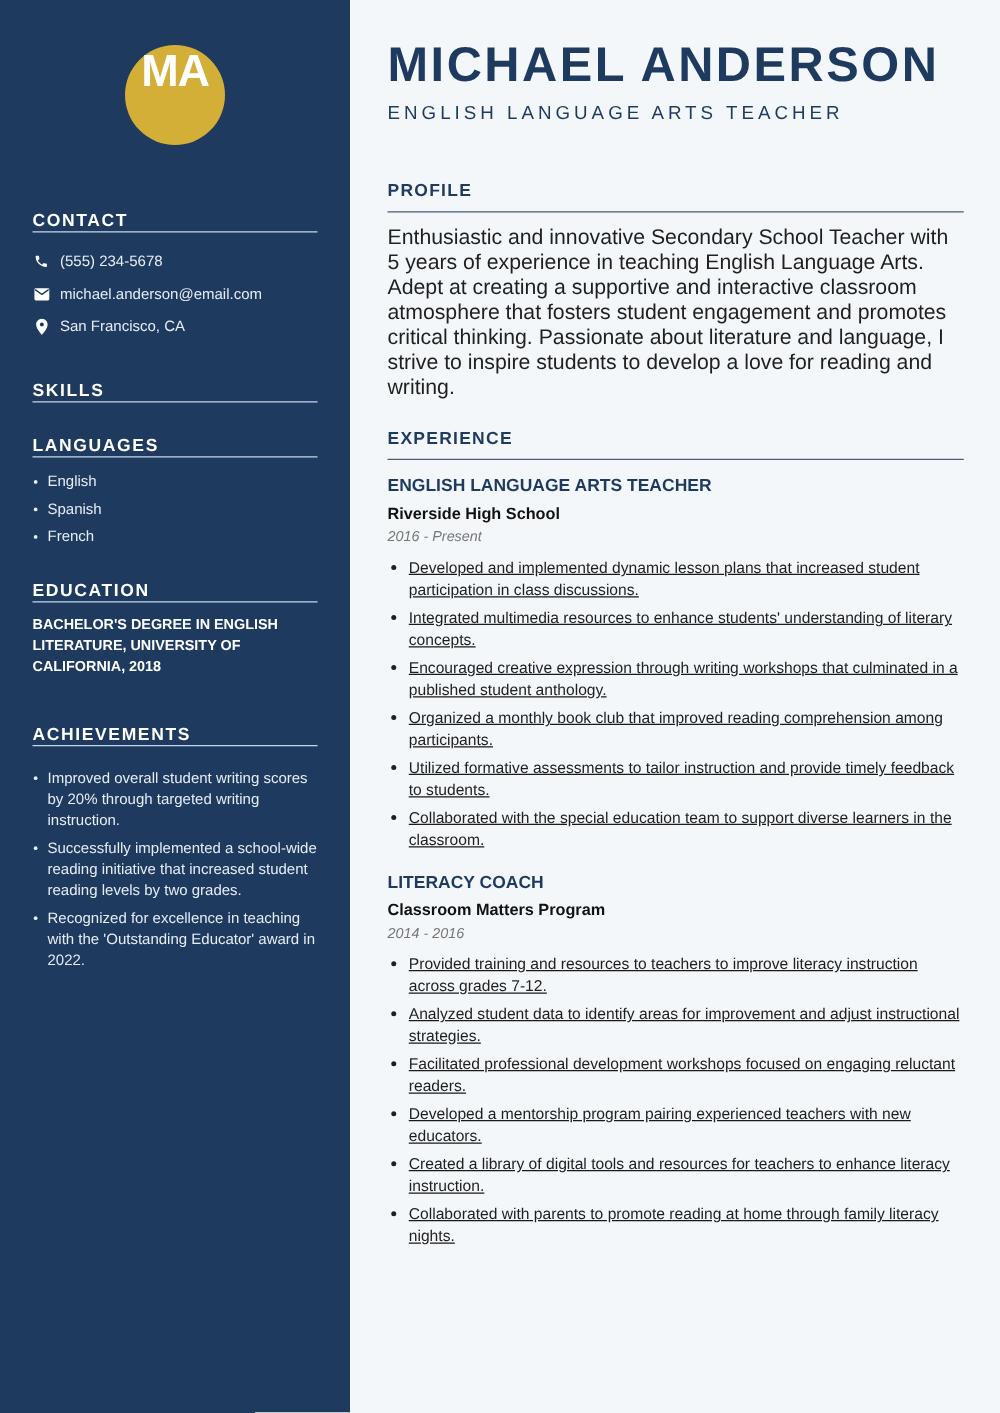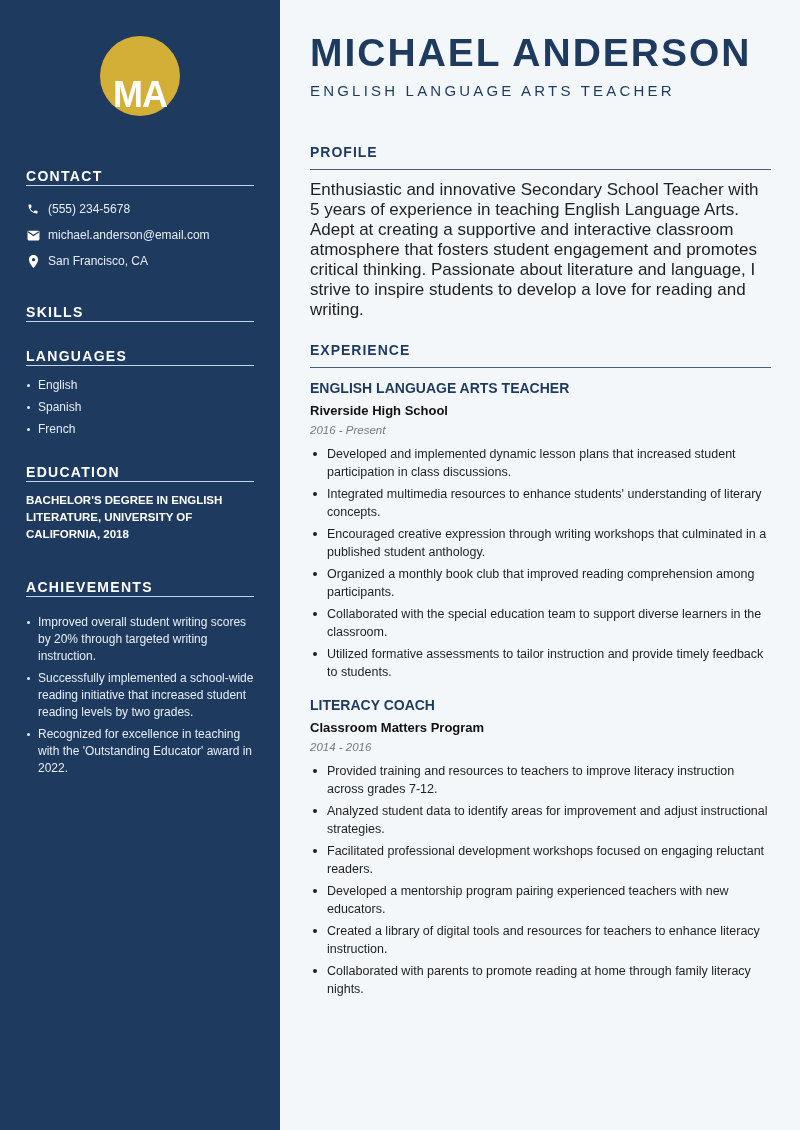--- a/index.html
+++ b/index.html
@@ -16,21 +16,21 @@
     background: #1e3a5f;
     color: #ffffff;
     padding: 36px 26px 0 26px;
     flex-shrink: 0;
   }
   .avatar {
     width: 80px; height: 80px;
     border-radius: 50%;
     background: #d4af37;
     margin: 0 auto;
-    display: flex; align-items: flex-end; justify-content: center;
+    display: flex; align-items: flex-start; justify-content: center;
     color: #ffffff;
     font-weight: bold;
     font-size: 36px;
     letter-spacing: -1px;
   }
   .side-section { margin-top: 0; }
   .side-title {
     font-size: 14px;
     font-weight: bold;
     letter-spacing: 1.3px;
@@ -129,21 +129,21 @@
     font-weight: bold;
     color: #111;
     margin-top: 7px;
   }
   .job-dates {
     font-size: 11.5px;
     font-style: italic;
     color: #777;
     margin-top: 6px;
   }
-  .job-bullets { list-style: none; margin-top: 9px; }
+  .job-bullets { list-style: none; margin-top: 9px; text-decoration: underline; }
   .job-bullets li {
     position: relative;
     padding-left: 17px;
     font-size: 12.5px;
     line-height: 18px;
     color: #1f1f1f;
     margin-bottom: 4px;
   }
   .job-bullets li::before {
     content: "";
@@ -235,22 +235,22 @@
 
     <div class="job">
       <div class="job-role">ENGLISH LANGUAGE ARTS TEACHER</div>
       <div class="job-company">Riverside High School</div>
       <div class="job-dates">2016 - Present</div>
       <ul class="job-bullets">
         <li>Developed and implemented dynamic lesson plans that increased student participation in class discussions.</li>
         <li>Integrated multimedia resources to enhance students' understanding of literary concepts.</li>
         <li>Encouraged creative expression through writing workshops that culminated in a published student anthology.</li>
         <li>Organized a monthly book club that improved reading comprehension among participants.</li>
+        <li>Utilized formative assessments to tailor instruction and provide timely feedback to students.</li>
         <li>Collaborated with the special education team to support diverse learners in the classroom.</li>
-        <li>Utilized formative assessments to tailor instruction and provide timely feedback to students.</li>
       </ul>
     </div>
 
     <div class="job">
       <div class="job-role">LITERACY COACH</div>
       <div class="job-company">Classroom Matters Program</div>
       <div class="job-dates">2014 - 2016</div>
       <ul class="job-bullets">
         <li>Provided training and resources to teachers to improve literacy instruction across grades 7-12.</li>
         <li>Analyzed student data to identify areas for improvement and adjust instructional strategies.</li>

